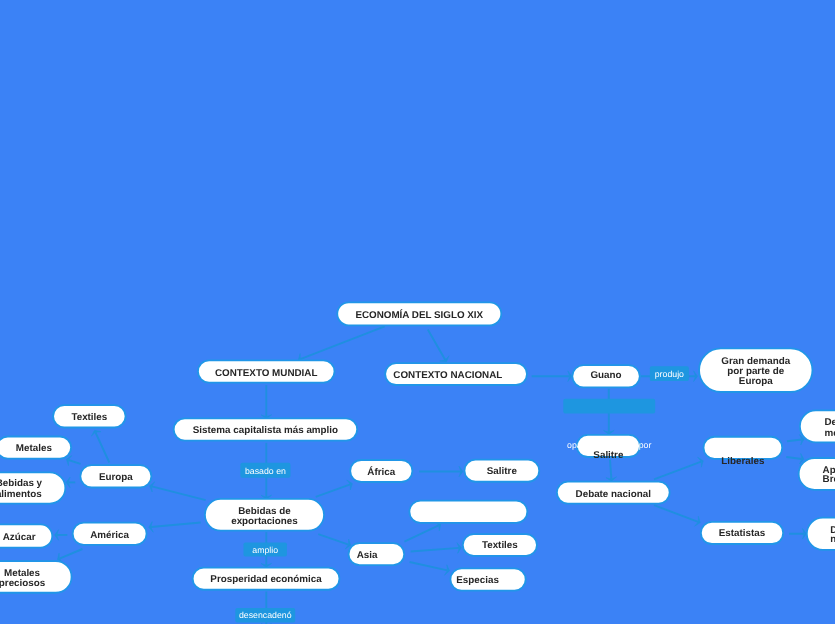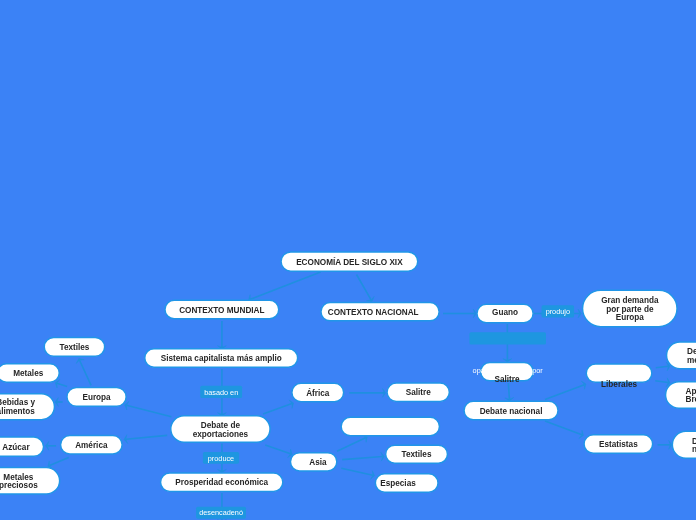--- a/index.html
+++ b/index.html
@@ -120,50 +120,50 @@
         <rect x="196.1" y="506.7" width="49.9" height="12" rx="1.6" fill="#1e96e0"></rect>
         <rect x="541.5" y="305.3" width="32.6" height="12.3" rx="1.6" fill="#1e96e0"></rect>
         <rect x="469.4" y="332.3" width="76.6" height="12.3" rx="1.6" fill="#1e96e0"></rect>
       </g>
   </svg>
   <div id="textlayer">
       <div class="node" style="left: 280.3px; top: 251.2px; width: 138.2px; height: 20.7px;">ECONOMÍA DEL SIGLO XIX</div>
       <div class="node" style="left: 164.2px; top: 299.6px; width: 115.3px; height: 20px;">CONTEXTO MUNDIAL</div>
       <div class="node" style="left: 320.2px; top: 301.8px; width: 106px; height: 19.8px;">CONTEXTO NACIONAL</div>
       <div class="node" style="left: 144px; top: 347.9px; width: 154.4px; height: 20px;">Sistema capitalista más amplio</div>
-      <div class="node" style="left: 170px; top: 415px; width: 100.8px; height: 28px;">Debate de
+      <div class="node" style="left: 170px; top: 415px; width: 100.8px; height: 28px;">Bebidas de
 exportaciones</div>
       <div class="node" style="left: 159.8px; top: 472.3px; width: 123.8px; height: 19.9px;">Prosperidad económica</div>
       <div class="node" style="left: 66.2px; top: 386.8px; width: 60.7px; height: 20.2px;">Europa</div>
       <div class="node" style="left: 59.8px; top: 434.8px; width: 63.1px; height: 20px;">América</div>
       <div class="node" style="left: 43.5px; top: 336.8px; width: 61.9px; height: 20.2px;">Textiles</div>
       <div class="node" style="left: -3.5px; top: 363px; width: 63.5px; height: 20px;">Metales</div>
       <div class="node" style="left: -23.8px; top: 392.9px; width: 79px; height: 27.5px;">Bebidas y
 alimentos</div>
       <div class="node" style="left: -12.4px; top: 436.3px; width: 56.7px; height: 20.8px;">Azúcar</div>
       <div class="node" style="left: -23.7px; top: 466.8px; width: 84.1px; height: 27.9px;">Metales
 preciosos</div>
       <div class="node" style="left: 291.1px; top: 382.6px; width: 53.3px; height: 19.8px;">África</div>
-      <div class="node" style="left: 294px; top: 451.9px; width: 47.9px; height: 19.8px;">Asia</div>
+      <div class="node" style="left: 282px; top: 451.9px; width: 47.9px; height: 19.8px;">Asia</div>
       <div class="node" style="left: 386.3px; top: 382.3px; width: 63.8px; height: 19.9px;">Salitre</div>
       <div class="node" style="left: 384.9px; top: 444.4px; width: 63.3px; height: 19.6px;">Textiles</div>
       <div class="node" style="left: 369px; top: 472.9px; width: 58px; height: 20px;">Especias</div>
       <div class="node" style="left: 476.2px; top: 303.5px; width: 57.7px; height: 17px;">Guano</div>
       <div class="node" style="left: 581.8px; top: 289.6px; width: 96px; height: 37.8px;">Gran demanda
 por parte de
 Europa</div>
       <div class="node" style="left: 479.9px; top: 361.7px; width: 54.2px; height: 34px;">Salitre</div>
       <div class="node" style="left: 463.3px; top: 400.6px; width: 95.5px; height: 19.8px;">Debate nacional</div>
       <div class="node" style="left: 585.5px; top: 366px; width: 67.1px; height: 36px;">Liberales</div>
       <div class="node" style="left: 583.3px; top: 434.1px; width: 70.1px; height: 20px;">Estatistas</div>
       <div class="node" style="left: 665.8px; top: 341.2px; width: 96px; height: 28.2px; justify-content: flex-start; text-align: left; padding-left: 21.3px;">Defensa del libre
 mercado</div>
       <div class="node" style="left: 664.8px; top: 380.9px; width: 96px; height: 28px; justify-content: flex-start; text-align: left; padding-left: 20.7px;">Apoyo a Gran
 Bretaña</div>
       <div class="node" style="left: 671.6px; top: 430.6px; width: 96px; height: 28.4px; justify-content: flex-start; text-align: left; padding-left: 20.3px;">Defensa de la industria
 nacional</div>
       <div class="lbl" style="left: 200.3px; top: 385.7px; width: 41.8px; height: 12.4px;">basado en</div>
-      <div class="lbl" style="left: 202.9px; top: 452px; width: 36.2px; height: 11.7px;">produce</div>
+      <div class="lbl" style="left: 202.9px; top: 452px; width: 36.2px; height: 11.7px;">amplio</div>
       <div class="lbl" style="left: 196.1px; top: 506.7px; width: 49.9px; height: 12px;">desencadenó</div>
       <div class="lbl" style="left: 541.5px; top: 305.3px; width: 32.6px; height: 12.3px;">produjo</div>
       <div class="lbl" style="left: 469.4px; top: 343px; width: 76.6px; height: 14px; margin-top: 20px;">opacada después por</div>
     </div>
 </div>
 
 </body></html>

